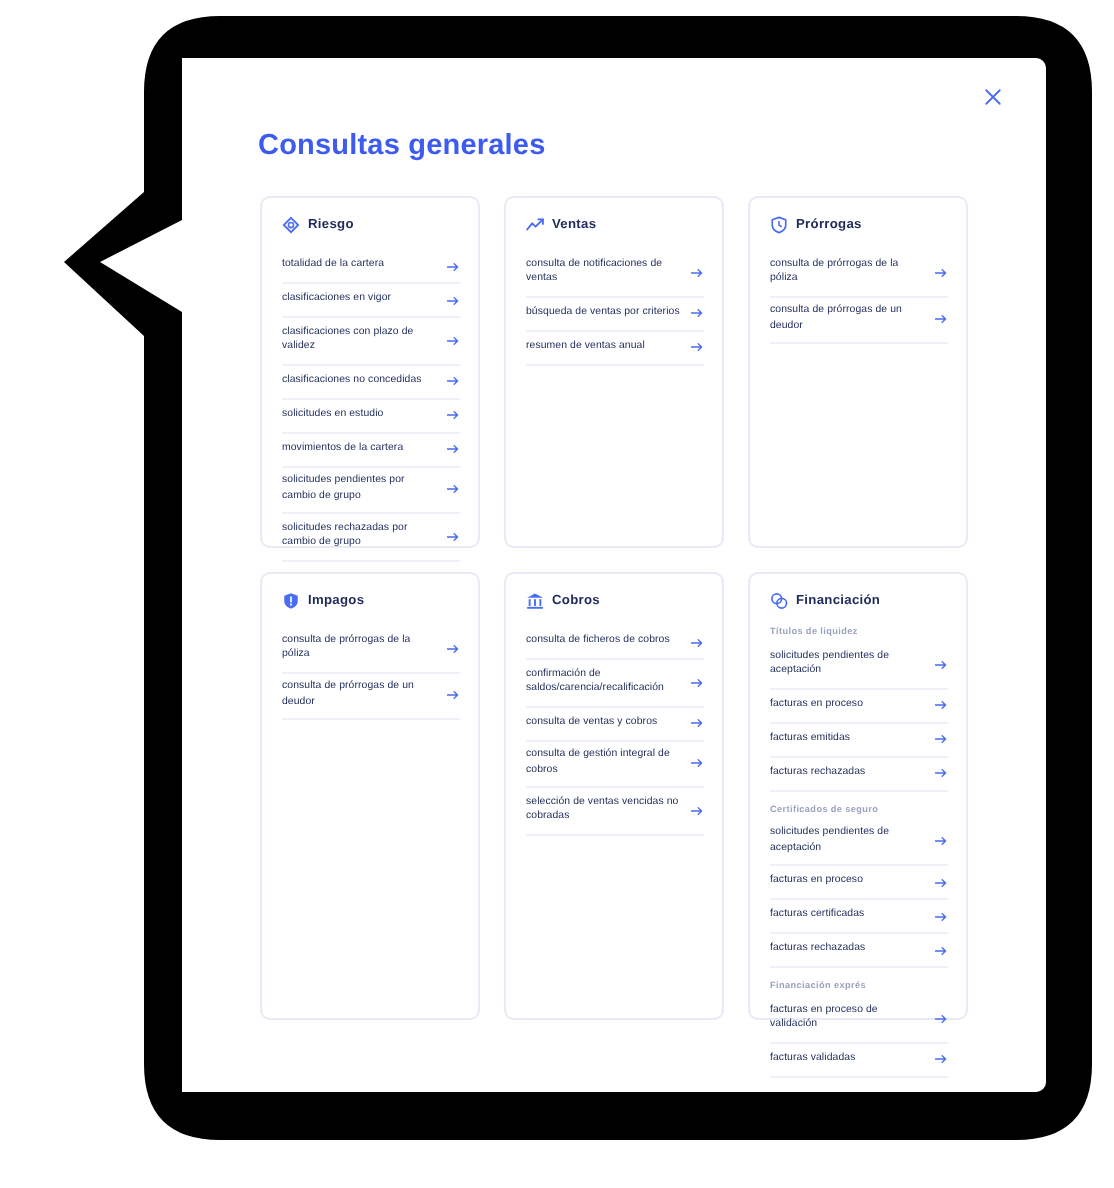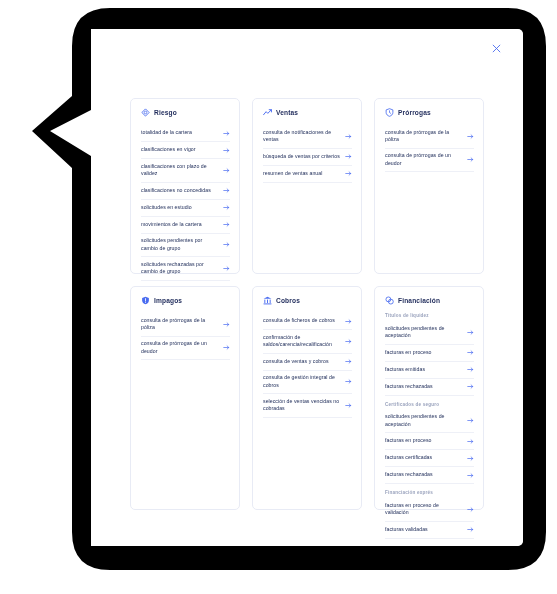--- a/index.html
+++ b/index.html
@@ -188,20 +188,21 @@
 </div>
 
 <div id="dialog">
 
   <button id="close-button" aria-label="close">
     <svg viewBox="0 0 12 12" width="9" height="9">
       <path d="M1.5 1.5 L10.5 10.5 M10.5 1.5 L1.5 10.5" stroke="currentColor" stroke-width="1.2" stroke-linecap="round" fill="none"></path>
     </svg>
   </button>
 
+  <div id="page-title">Consultas generales</div>
 
   <div id="grid">
       <div class="card row1">
         <div class="card-head">
           <span class="icon">
             <svg viewBox="0 0 16 16">
               <path d="M8 1.6 L14.4 8 L8 14.4 L1.6 8 Z" fill="none" stroke="currentColor" stroke-width="1.6"></path>
               <circle cx="8" cy="8" r="2.3" fill="none" stroke="currentColor" stroke-width="1.4"></circle>
             </svg>
           </span>

